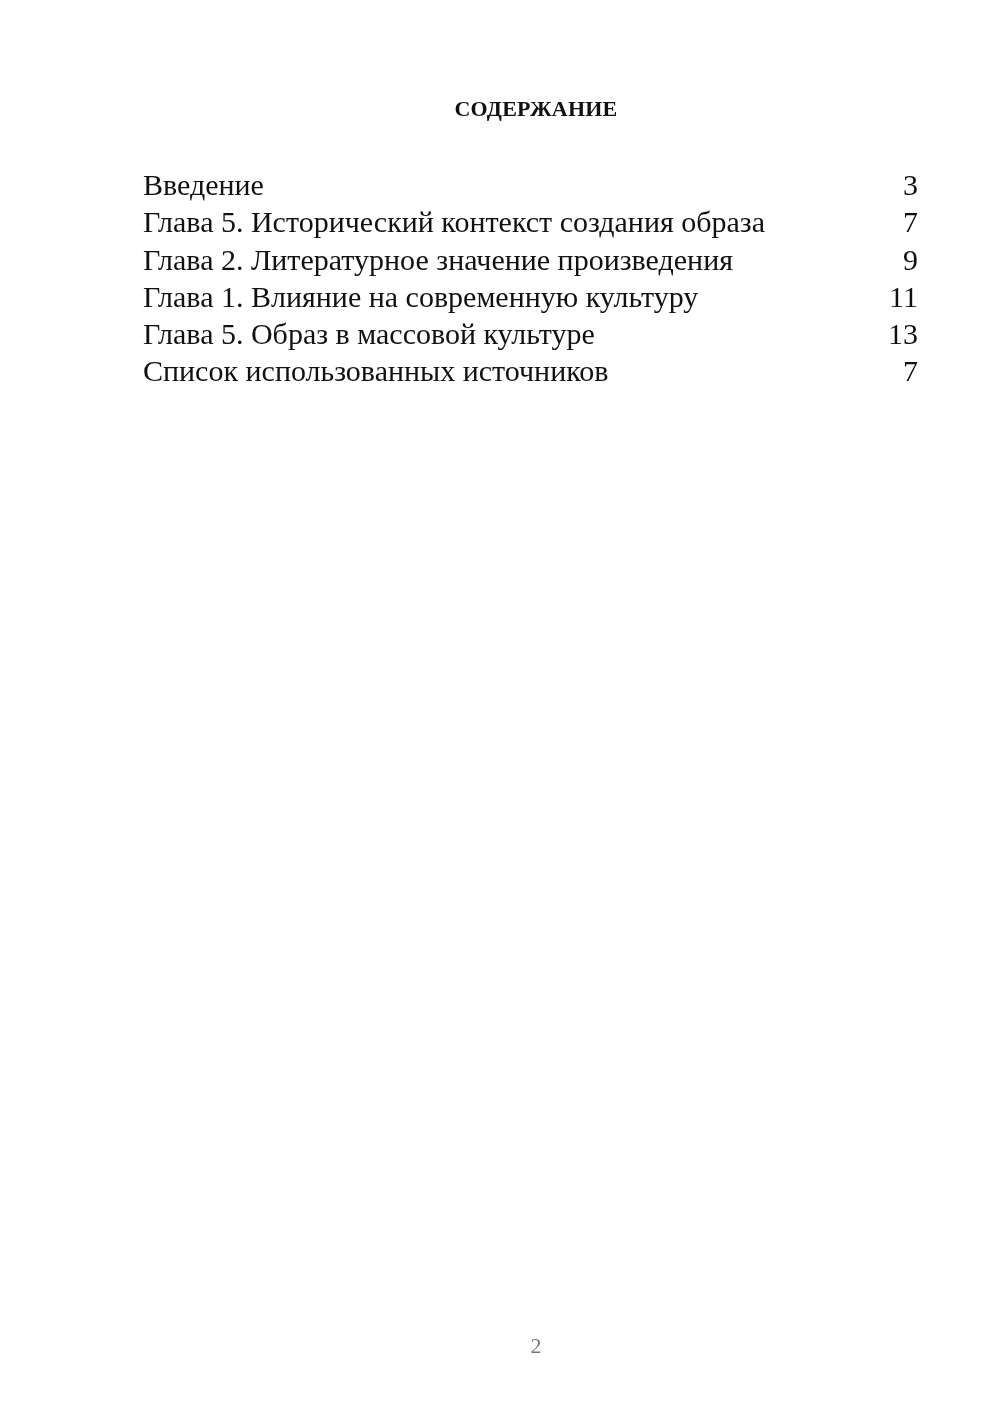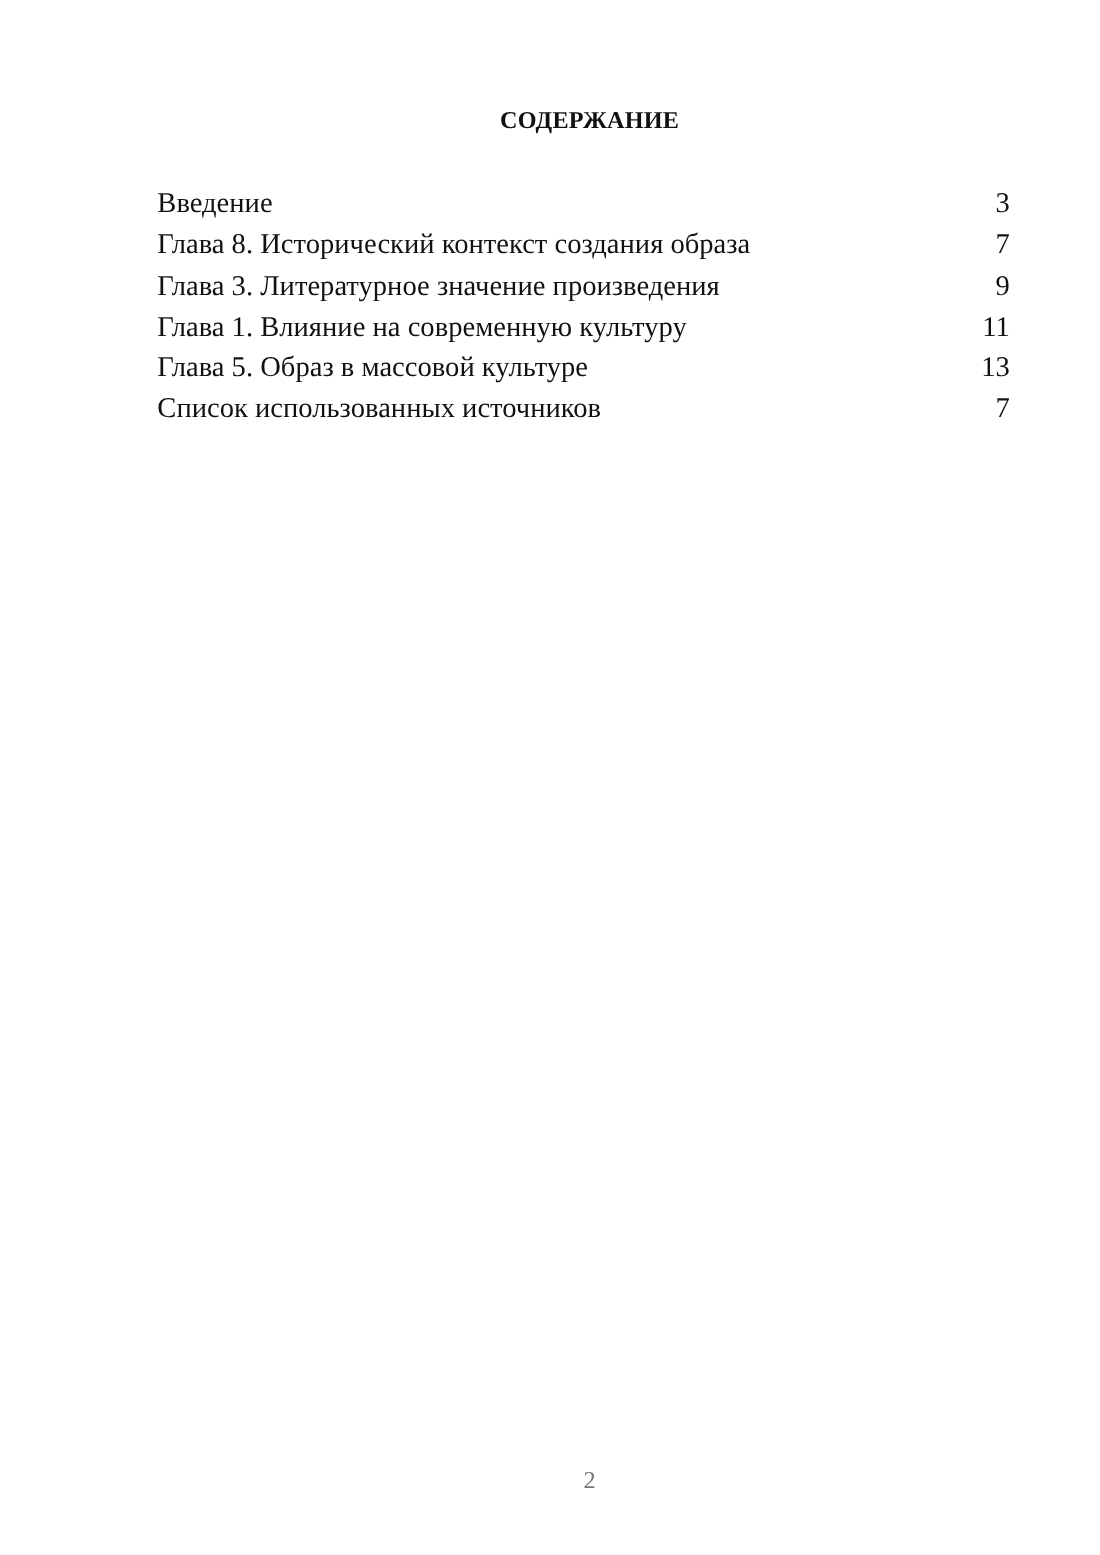--- a/index.html
+++ b/index.html
@@ -39,21 +39,21 @@
       width: 775px;
       margin: 0;
       padding: 0;
       list-style: none;
     }
     .toc-row {
       display: flex;
       justify-content: space-between;
       align-items: baseline;
       height: 37.3px;
-      font-size: 26px;
+      font-size: 30px;
       line-height: 30px;
     }
     .toc-label { white-space: nowrap; }
     .toc-page { text-align: right; min-width: 30px; }
     .page-number {
       position: absolute;
       top: 1333px;
       left: 0;
       width: 1072px;
       text-align: center;
@@ -66,25 +66,25 @@
 
 <div class="page">
   <div class="title">СОДЕРЖАНИЕ</div>
 
   <ul class="toc">
     <li class="toc-row">
       <span class="toc-label">Введение</span>
       <span class="toc-page">3</span>
     </li>
     <li class="toc-row">
-      <span class="toc-label">Глава 8. Исторический контекст создания образа</span>
+      <span class="toc-label">Глава 5. Исторический контекст создания образа</span>
       <span class="toc-page">7</span>
     </li>
     <li class="toc-row">
-      <span class="toc-label">Глава 3. Литературное значение произведения</span>
+      <span class="toc-label">Глава 2. Литературное значение произведения</span>
       <span class="toc-page">9</span>
     </li>
     <li class="toc-row">
       <span class="toc-label">Глава 1. Влияние на современную культуру</span>
       <span class="toc-page">11</span>
     </li>
     <li class="toc-row">
       <span class="toc-label">Глава 5. Образ в массовой культуре</span>
       <span class="toc-page">13</span>
     </li>

